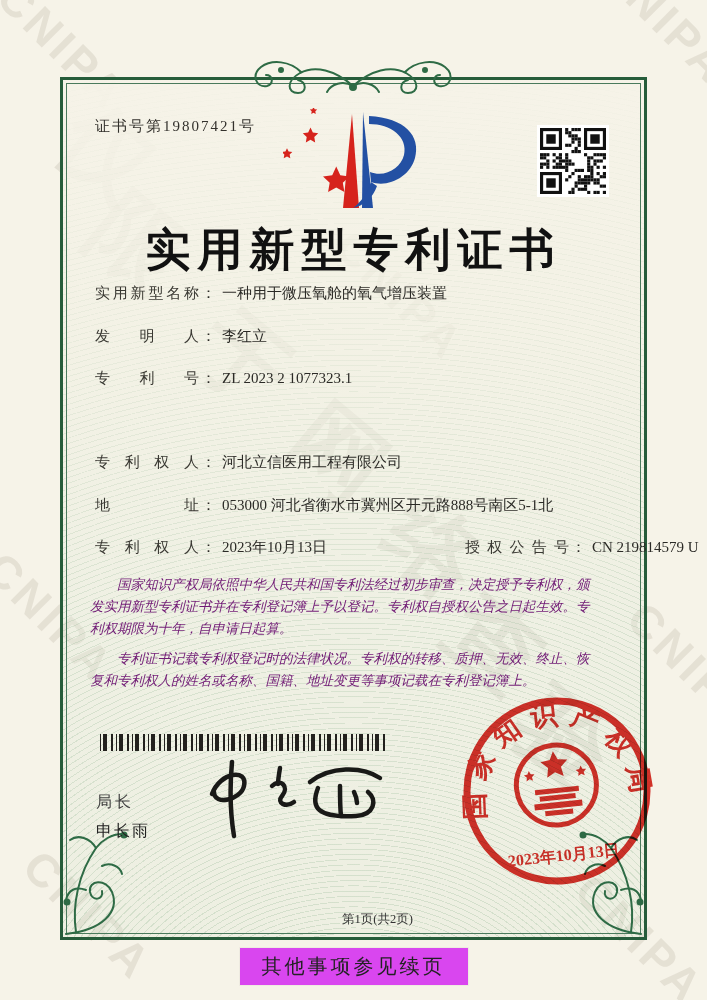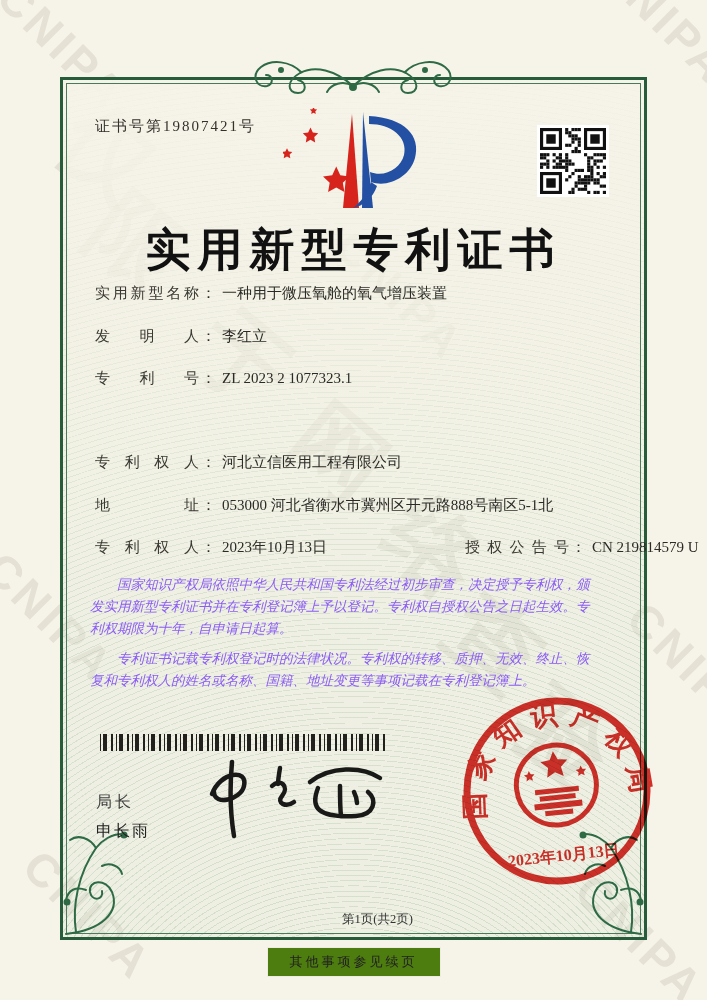--- a/index.html
+++ b/index.html
@@ -29,34 +29,34 @@
 
   
   .field{position:absolute;left:95px;font-size:15px;color:#2b2a26;white-space:nowrap;}
   .field .lab{display:inline-block;width:104px;text-align:justify;text-align-last:justify;vertical-align:bottom;color:#3a3933;}
   .field .colon{padding:0 6px 0 2px;}
   .f0{top:284px;} .f1{top:327px;} .f2{top:369px;} .f3{top:411px;} .f4{top:453px;} .f5{top:496px;} .f6{top:538px;}
   .grant2{position:absolute;left:370px;top:0;}
   .grant2 .lab{width:104px;}
 
   
-  .body-text{position:absolute;left:90px;top:574px;width:512px;font-size:13.5px;line-height:22px;color:#8b5cf6;font-style:italic;}
+  .body-text{position:absolute;left:90px;top:574px;width:512px;font-size:13.5px;line-height:22px;color:#701a75;font-style:italic;}
   .body-text p{margin:0 0 8px 0;text-indent:2em;}
 
   
   .barcode{position:absolute;left:100px;top:734px;width:286px;height:17px;
     background:repeating-linear-gradient(90deg,#23211e 0 1.5px,transparent 1.5px 3px,#23211e 3px 6.5px,transparent 6.5px 7.5px,#23211e 7.5px 8.5px,transparent 8.5px 11.5px,#23211e 11.5px 13px,transparent 13px 16px);}
   .signer-title{position:absolute;left:96px;top:792px;font-size:16px;letter-spacing:3px;color:#404040;}
   .signer-name{position:absolute;left:96px;top:821px;font-size:16px;letter-spacing:2px;color:#222;text-align:center;}
   .signature{position:absolute;left:198px;top:756px;width:195px;height:84px;}
 
   .seal{position:absolute;left:459px;top:693px;width:196px;height:196px;opacity:.93;mix-blend-mode:multiply;transform:rotate(-6deg);}
 
   .page-num{position:absolute;left:0;top:911px;width:707px;text-align:center;font-size:12.5px;color:#333;margin-left:24px;}
-  .cont-note{position:absolute;left:50%;top:948px;transform:translateX(-50%);background:#4d7c0f;padding:5px 22px;font-size:13px;letter-spacing:3px;color:#222;box-shadow:0 0 0 1px rgba(0,0,0,0.03);}
+  .cont-note{position:absolute;left:50%;top:948px;transform:translateX(-50%);background:#d946ef;padding:5px 22px;font-size:20px;letter-spacing:3px;color:#222;box-shadow:0 0 0 1px rgba(0,0,0,0.03);}
 </style>
 </head>
 <body>
 
 <div class="page">
 
   <div class="wm wm-cnipa" style="left:-18px;top:18px;">CNIPA</div>
   <div class="wm wm-cnipa" style="left:585px;top:-8px;">CNIPA</div>
   <div class="wm wm-cnipa" style="left:320px;top:268px;">CNIPA</div>
   <div class="wm wm-cnipa" style="left:-30px;top:590px;">CNIPA</div>

